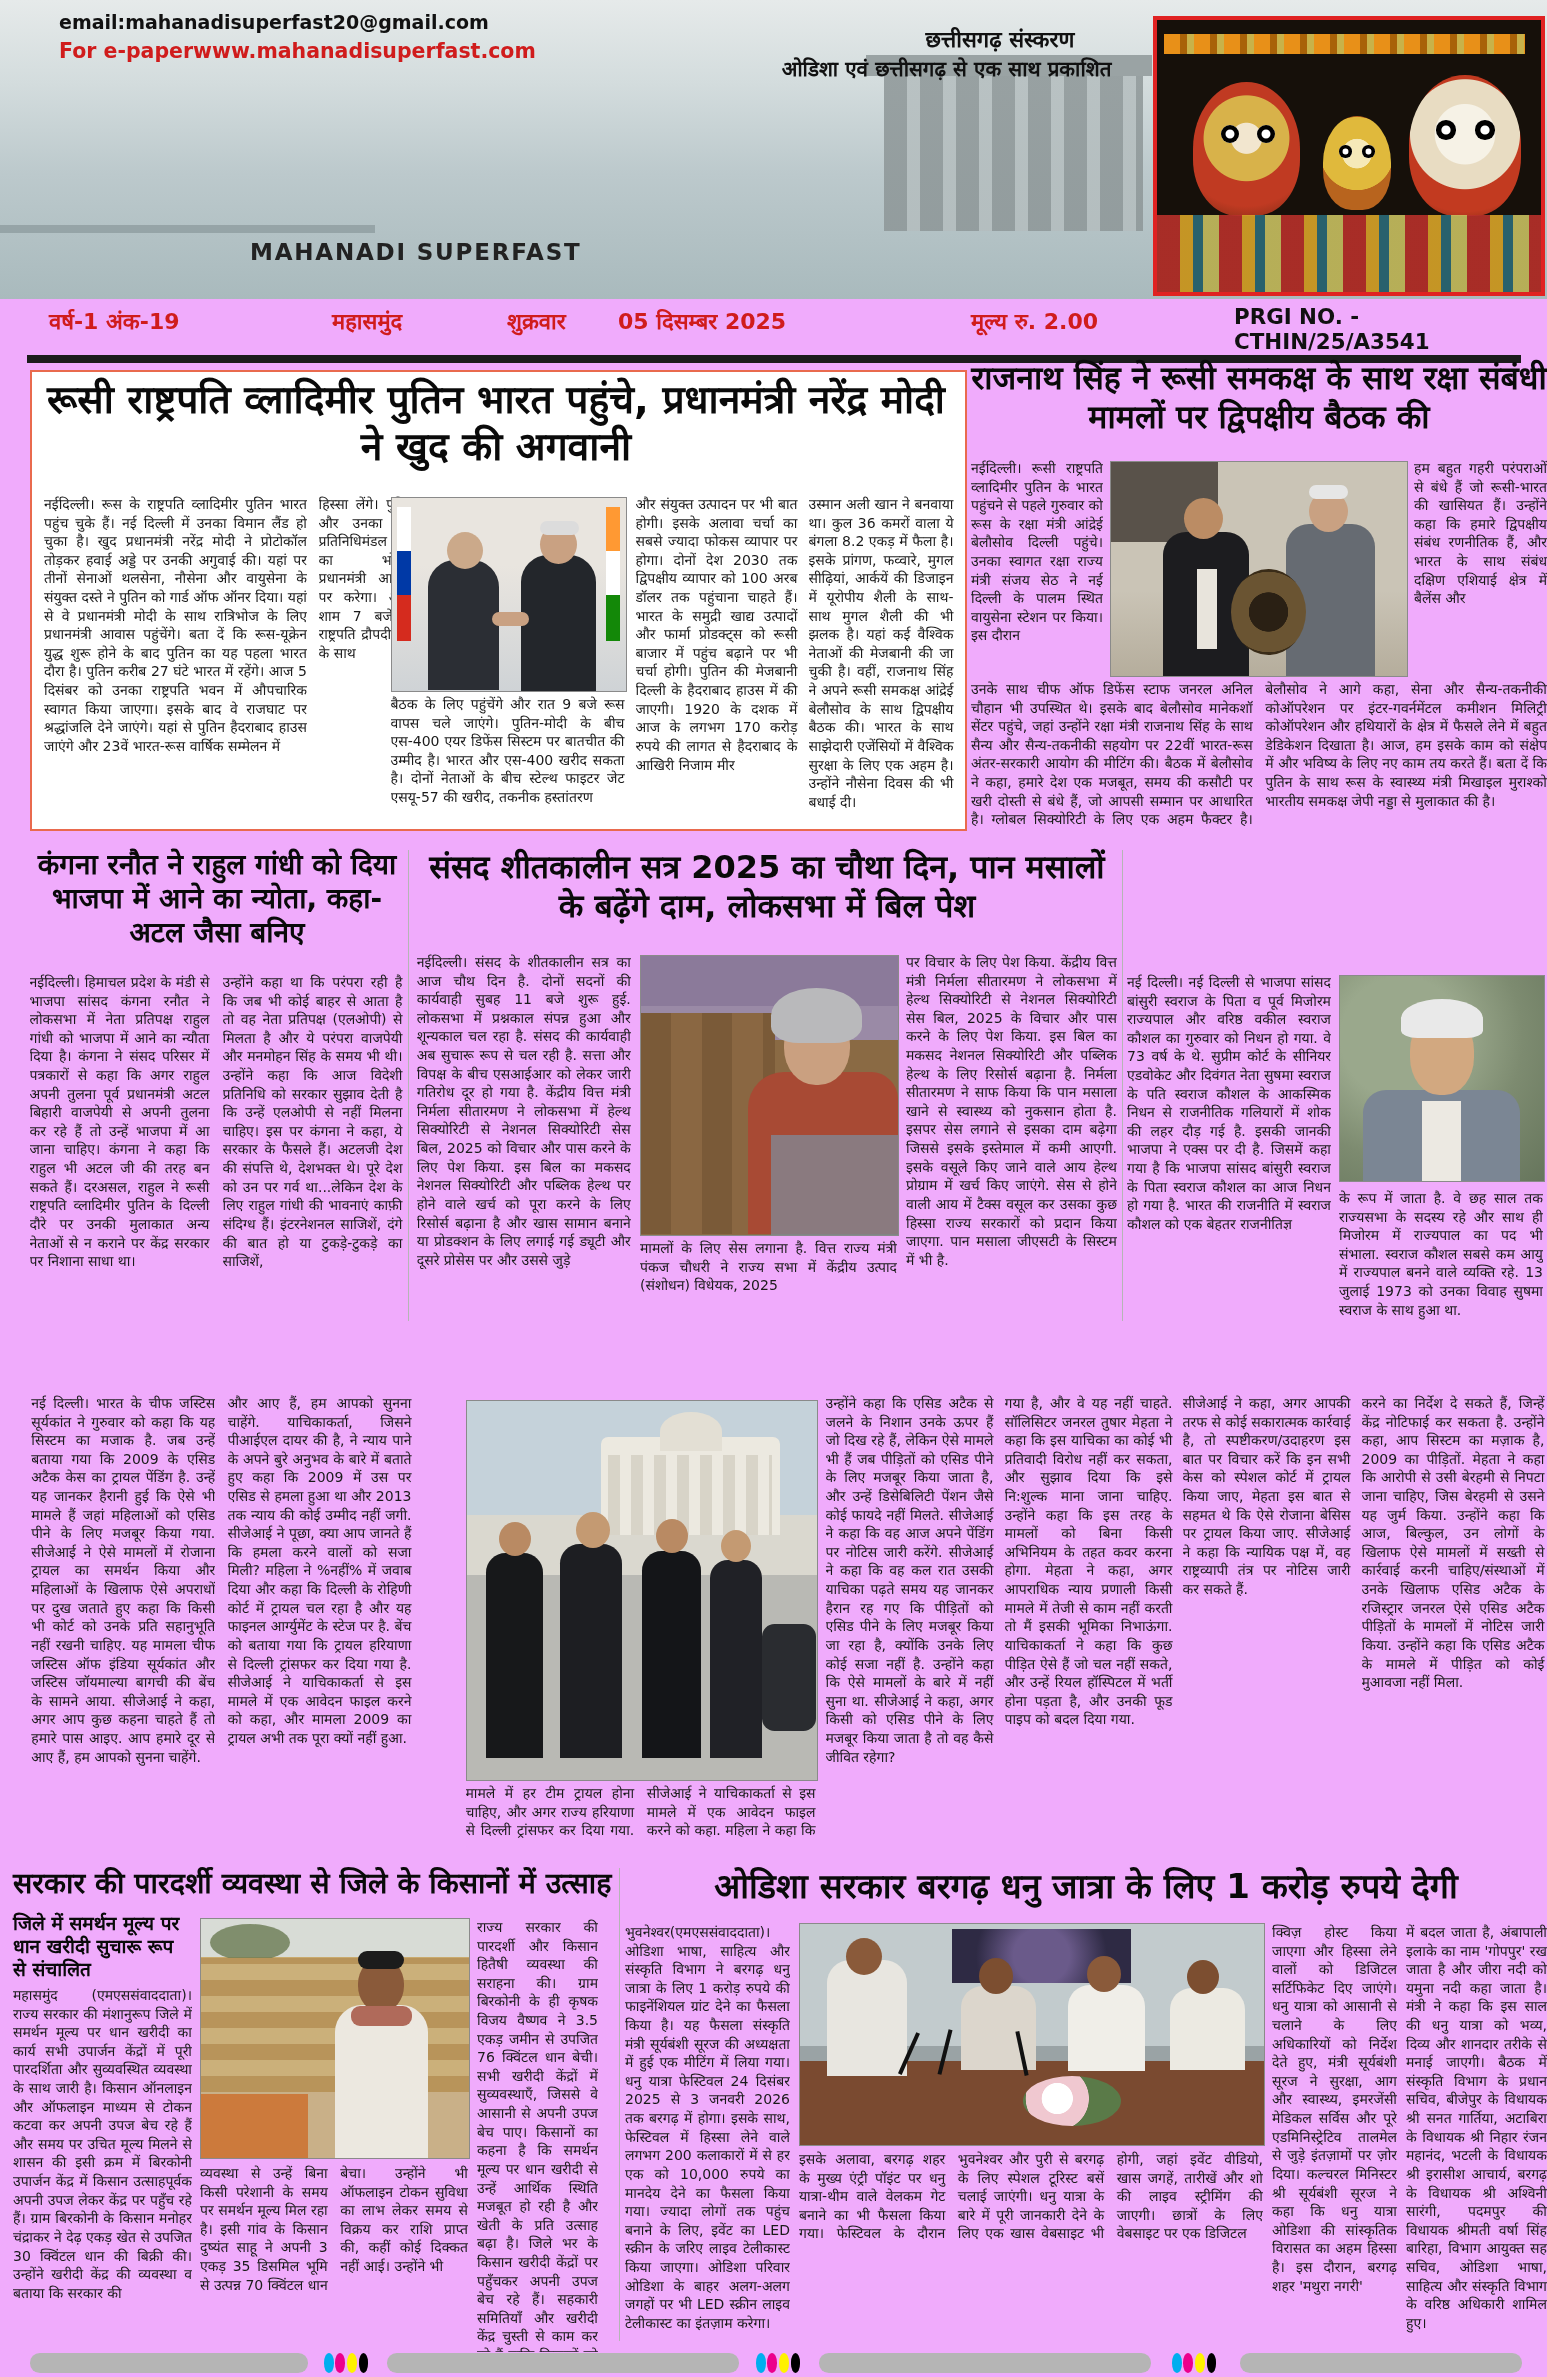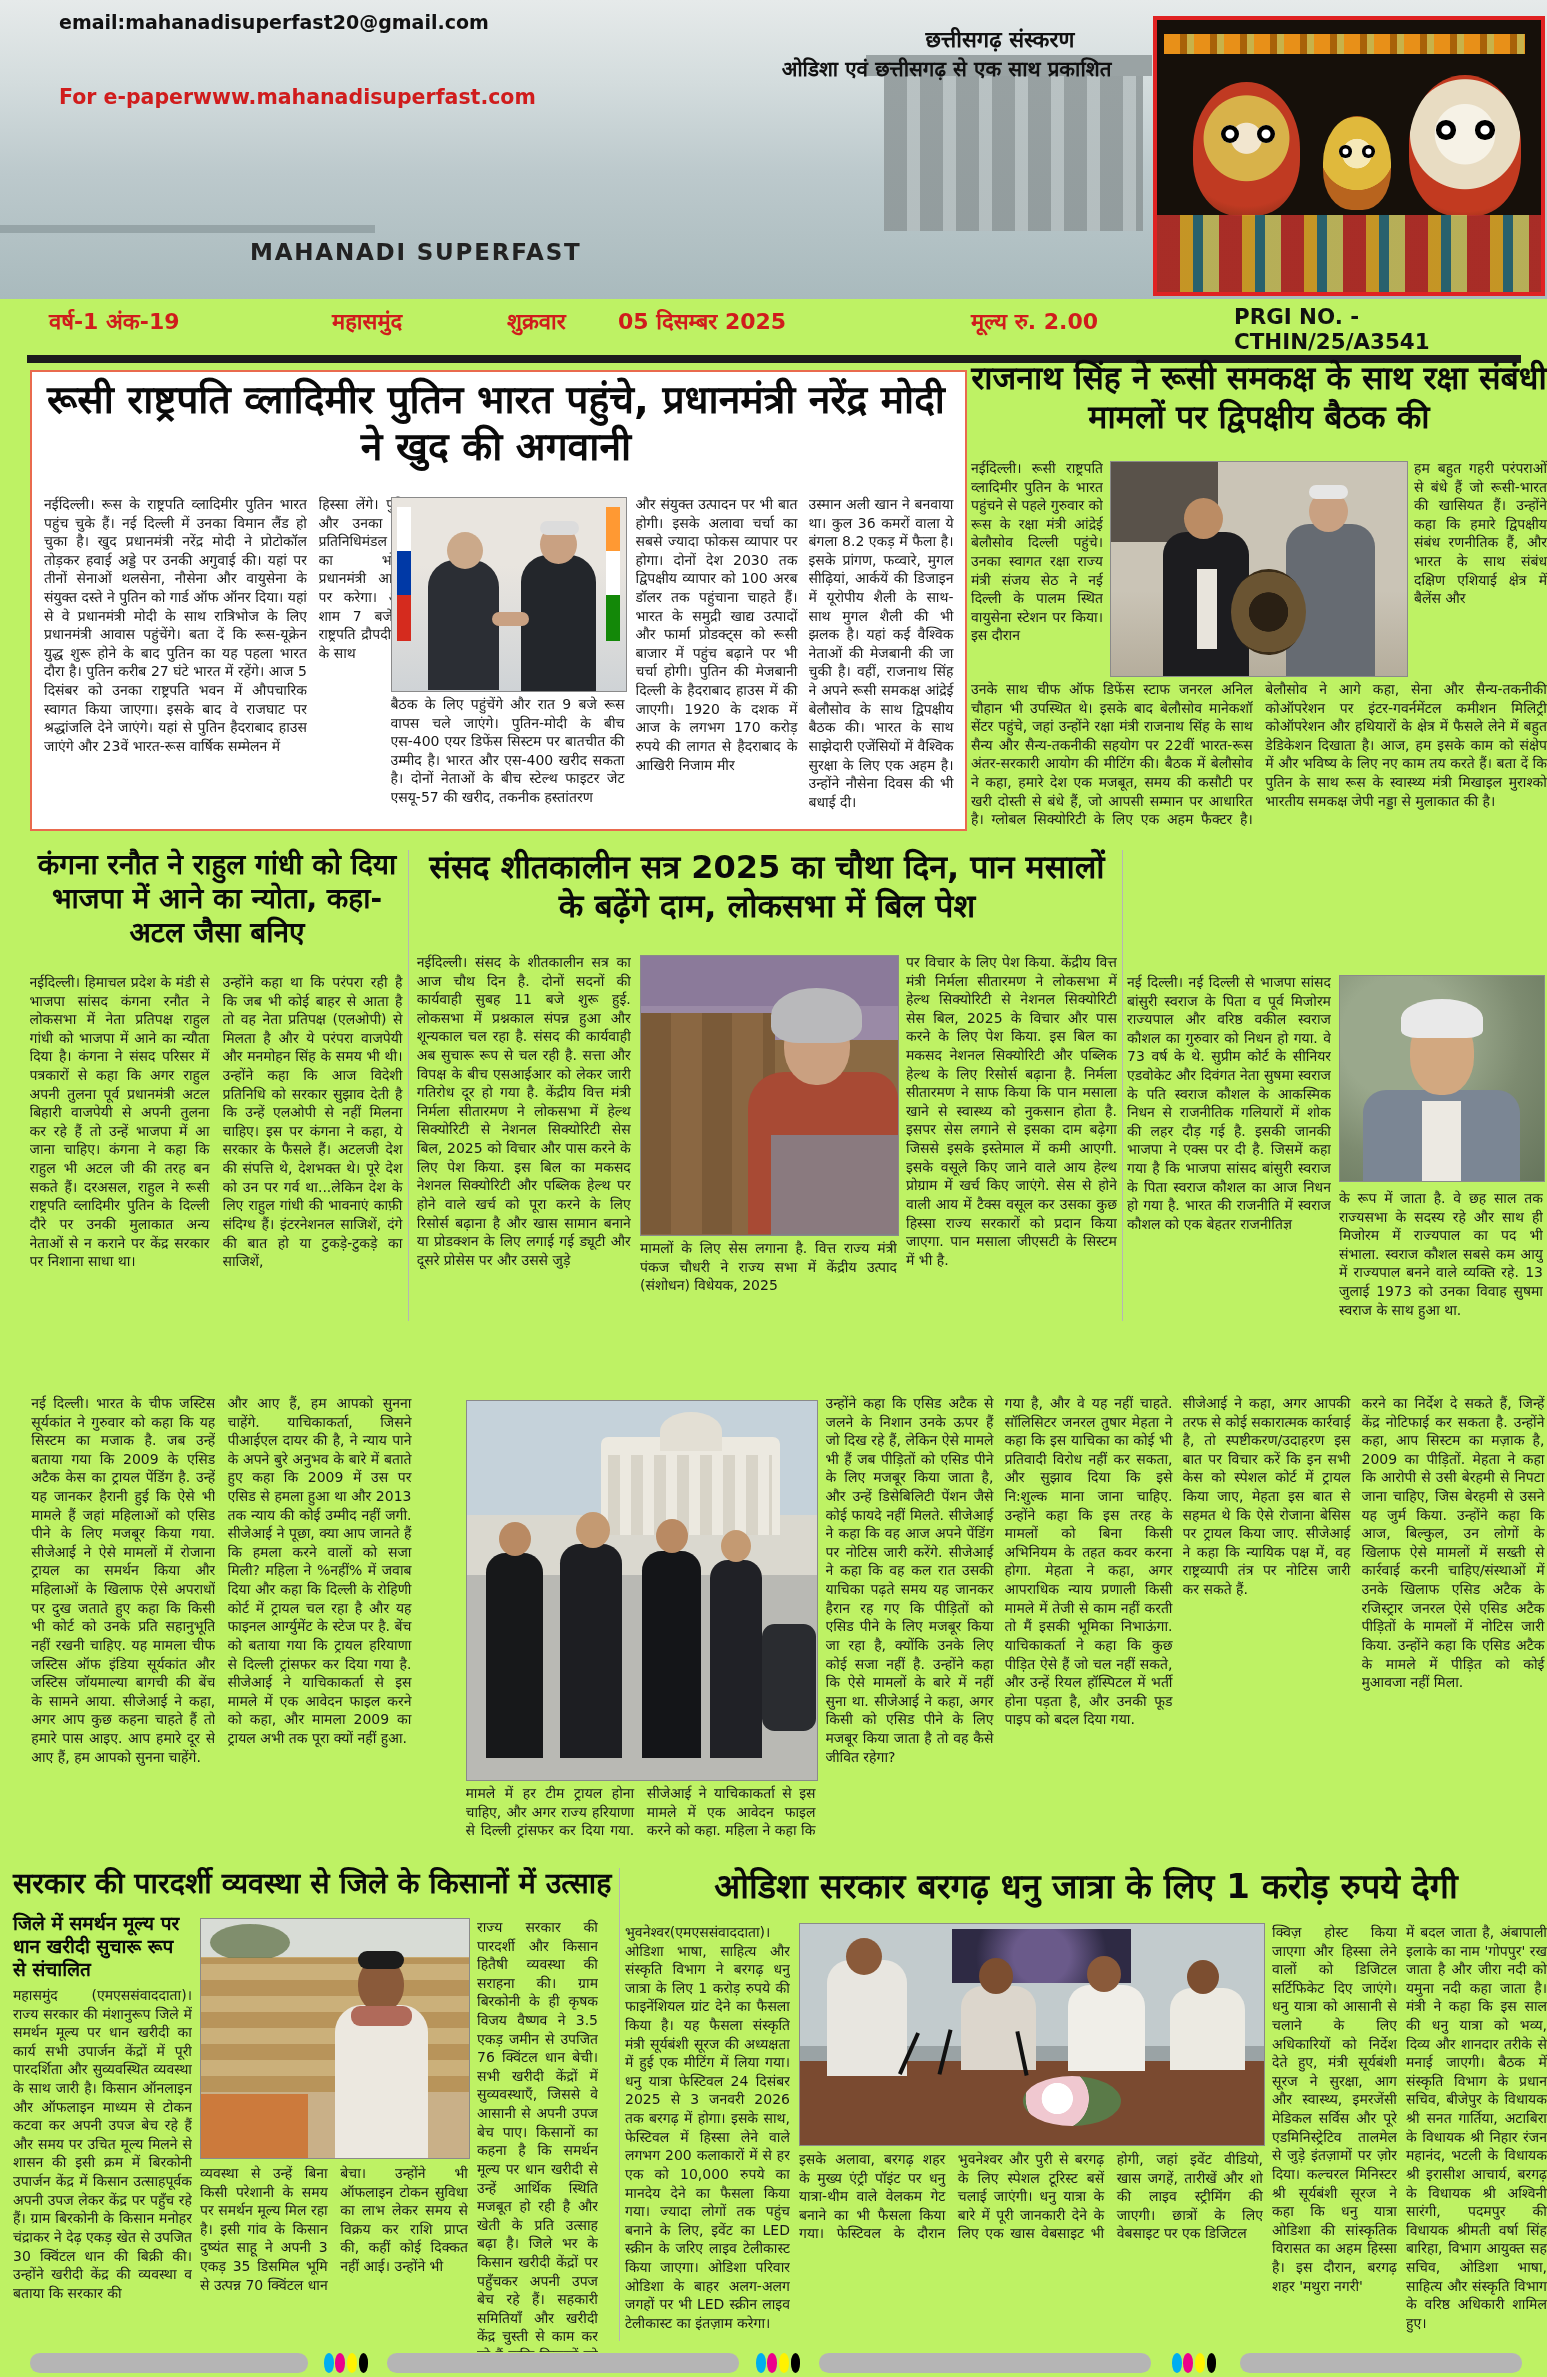--- a/index.html
+++ b/index.html
@@ -1,16 +1,16 @@
 <!DOCTYPE html>
 <html style="font-size:14.3px"><head>
 <meta charset="utf-8">
 <style>
   html,body{margin:0;padding:0;background:#fff;}
-  .page{position:relative;width:1547px;height:2377px;background:#bef264;overflow:hidden;
+  .page{position:relative;width:1547px;height:2377px;background:#f0abfc;overflow:hidden;
         font-family:"DejaVu Sans",sans-serif;color:#151515;}
   .abs{position:absolute;}
   .bt{font-size:14px;line-height:1.33;text-align:justify;overflow:hidden;color:#1a1a1a;}
   .hl{font-weight:800;color:#0a0a0a;text-align:center;line-height:1.22;}
   .photo{position:absolute;overflow:hidden;border:0.9px solid #8a8a8a;background:#ccc;}
   .ph{position:absolute;}
   .red{color:#d01c1c;}
   .vline{position:absolute;width:0.9px;background:#b5b5b5;}
   .dots span{display:inline-block;width:9.8px;height:19.6px;border-radius:50%;margin:0 0.9px;}
 </style>
@@ -20,21 +20,21 @@
 <div class="page">
 
   <div class="abs" style="left:0;top:0;width:1547px;height:299px;background:linear-gradient(180deg,#e6eaea 0%,#d3dcdd 28%,#bcc9cc 58%,#a9babd 100%);">
 
     <div class="abs" style="left:884px;top:70px;width:259px;height:161px;background:repeating-linear-gradient(90deg,#8d9697 0 23px,#b4bdbe 23px 36px);opacity:.85;"></div>
     <div class="abs" style="left:866px;top:55px;width:286px;height:21.4px;background:#9aa3a4;"></div>
     <div class="abs" style="left:0;top:225px;width:375px;height:8px;background:#89979a;opacity:.7;"></div>
   </div>
 
   <div class="abs" style="left:59px;top:10.7px;font-size:19px;font-weight:700;color:#111;">email:mahanadisuperfast20@gmail.com</div>
-  <div class="abs red" style="left:59px;top:39px;font-size:20.5px;font-weight:800;margin-top:46px;">For e-paperwww.mahanadisuperfast.com</div>
+  <div class="abs red" style="left:59px;top:39px;font-size:20.5px;font-weight:800;">For e-paperwww.mahanadisuperfast.com</div>
 
   <div class="abs" style="left:884px;top:23px;width:232px;font-size:22px;font-weight:700;color:#111;text-align:center;">छत्तीसगढ़ संस्करण</div>
   <div class="abs" style="left:768px;top:54px;width:357px;font-size:20.5px;font-weight:700;color:#111;text-align:center;">ओडिशा एवं छत्तीसगढ़ से एक साथ प्रकाशित</div>
 
   <div class="abs" style="left:250px;top:239px;font-size:23px;font-weight:800;letter-spacing:1.8px;color:#222;">MAHANADI SUPERFAST</div>
 
   <div class="abs" style="left:1153px;top:16px;width:384px;height:272px;border:4.5px solid #e02222;background:#16100a;overflow:hidden;">
     <div class="ph" style="left:7.1px;top:14.3px;width:361px;height:19.6px;background:repeating-linear-gradient(90deg,#e89018 0 16px,#a86208 16px 23px,#c8b24a 23px 30px);"></div>
     <div class="ph" style="left:36px;top:62px;width:107px;height:134px;border-radius:50% 50% 42% 42%;background:radial-gradient(circle at 50% 42%,#f2e6cf 0 16%,#d8b24a 17% 45%,#c03a22 46% 72%,#7a2a14 100%);"></div>
     <div class="ph" style="left:64px;top:105px;width:18px;height:18px;border-radius:50%;background:#fff;box-shadow:inset 0 0 0 4.5px #000;"></div>

